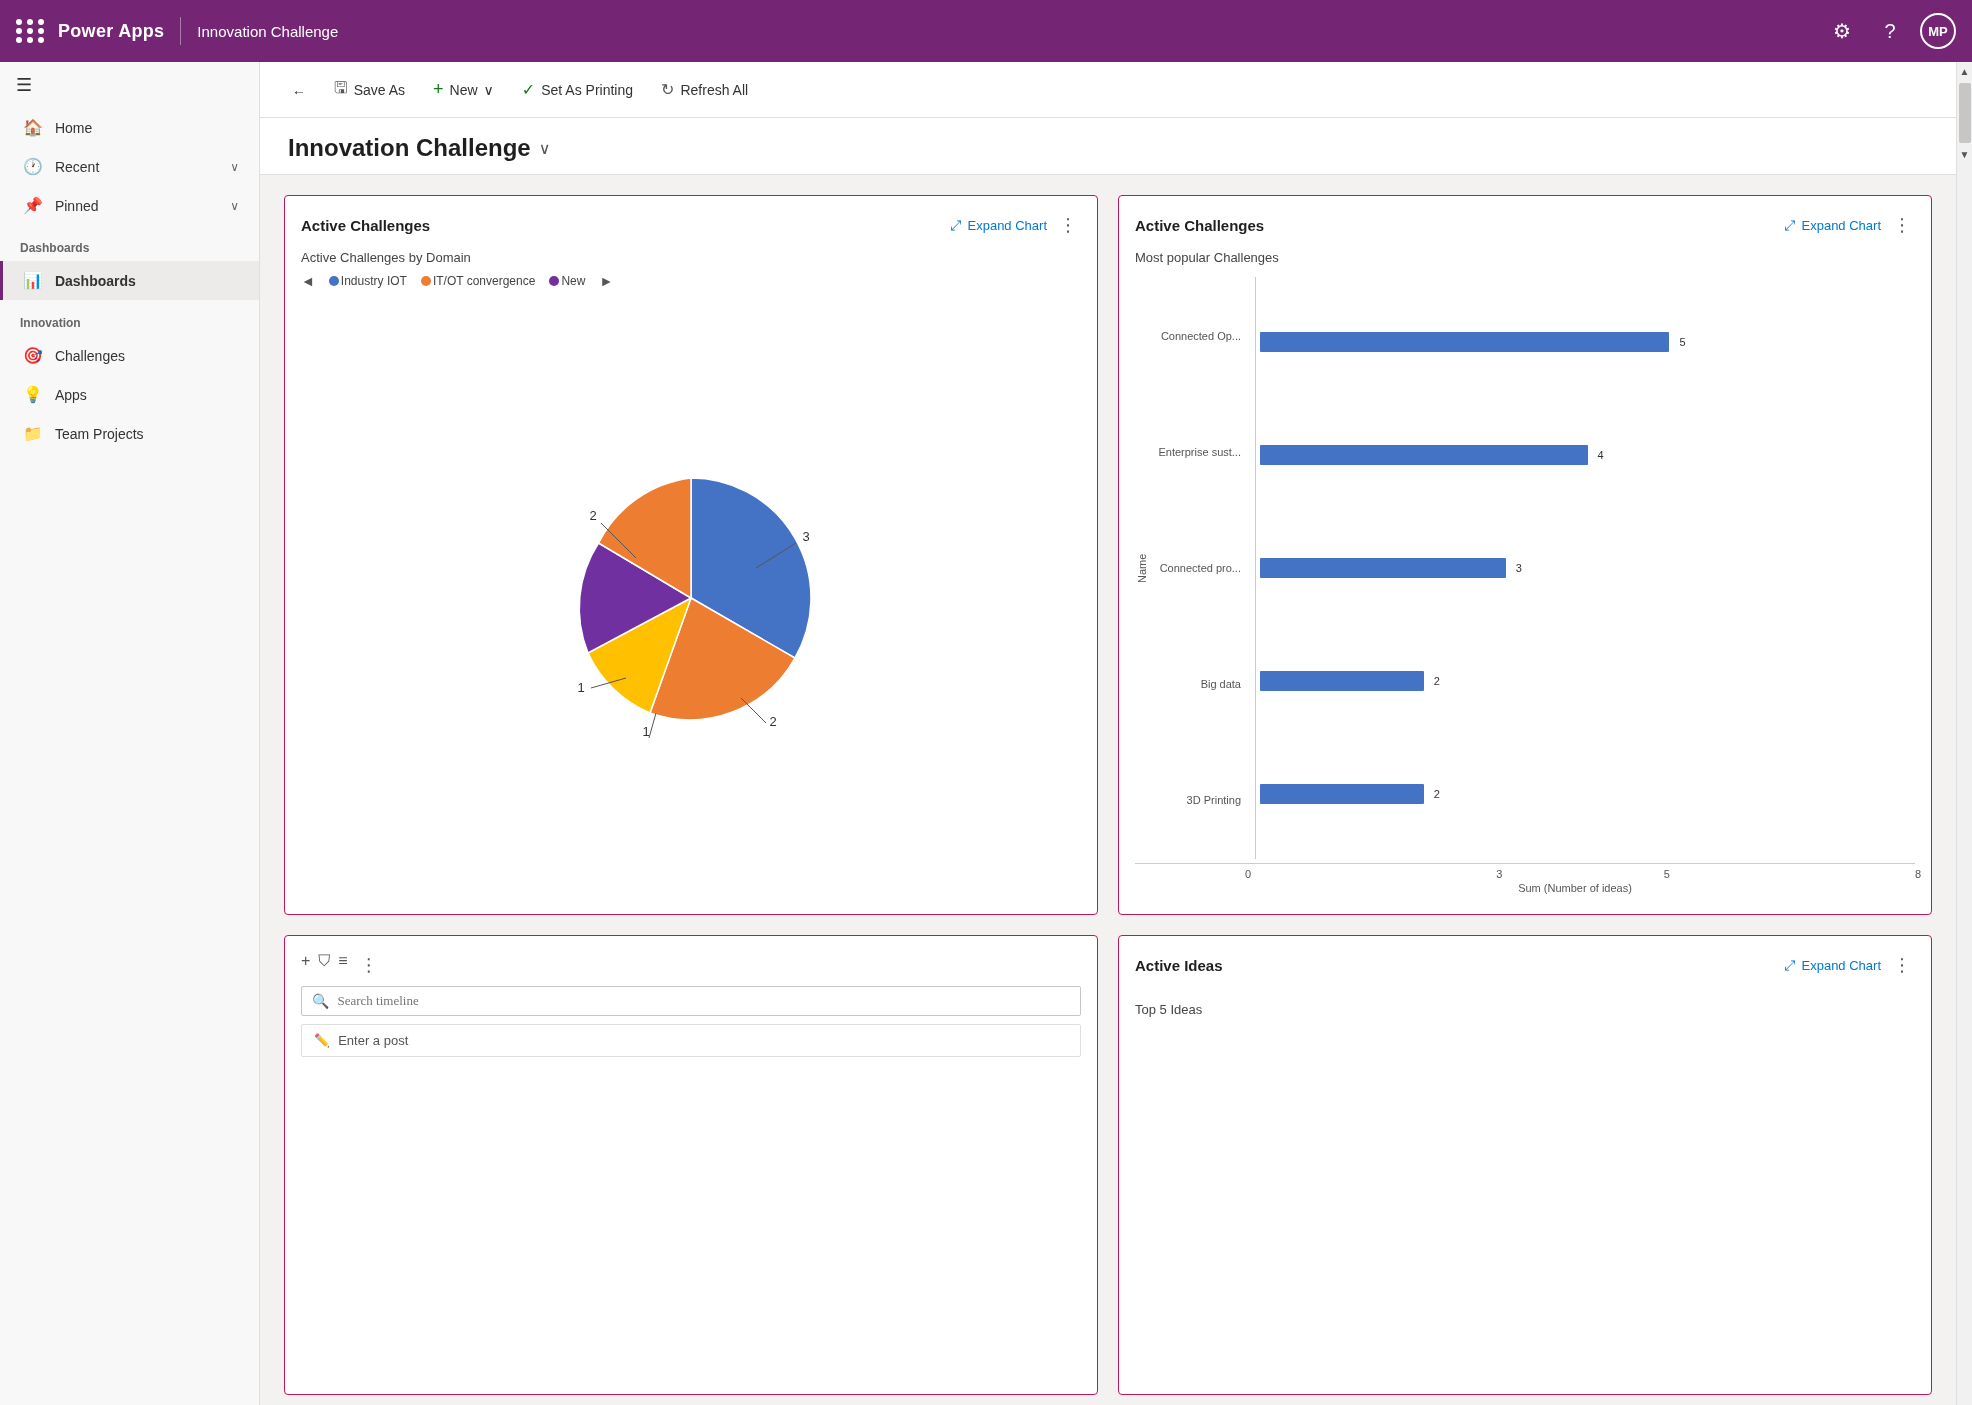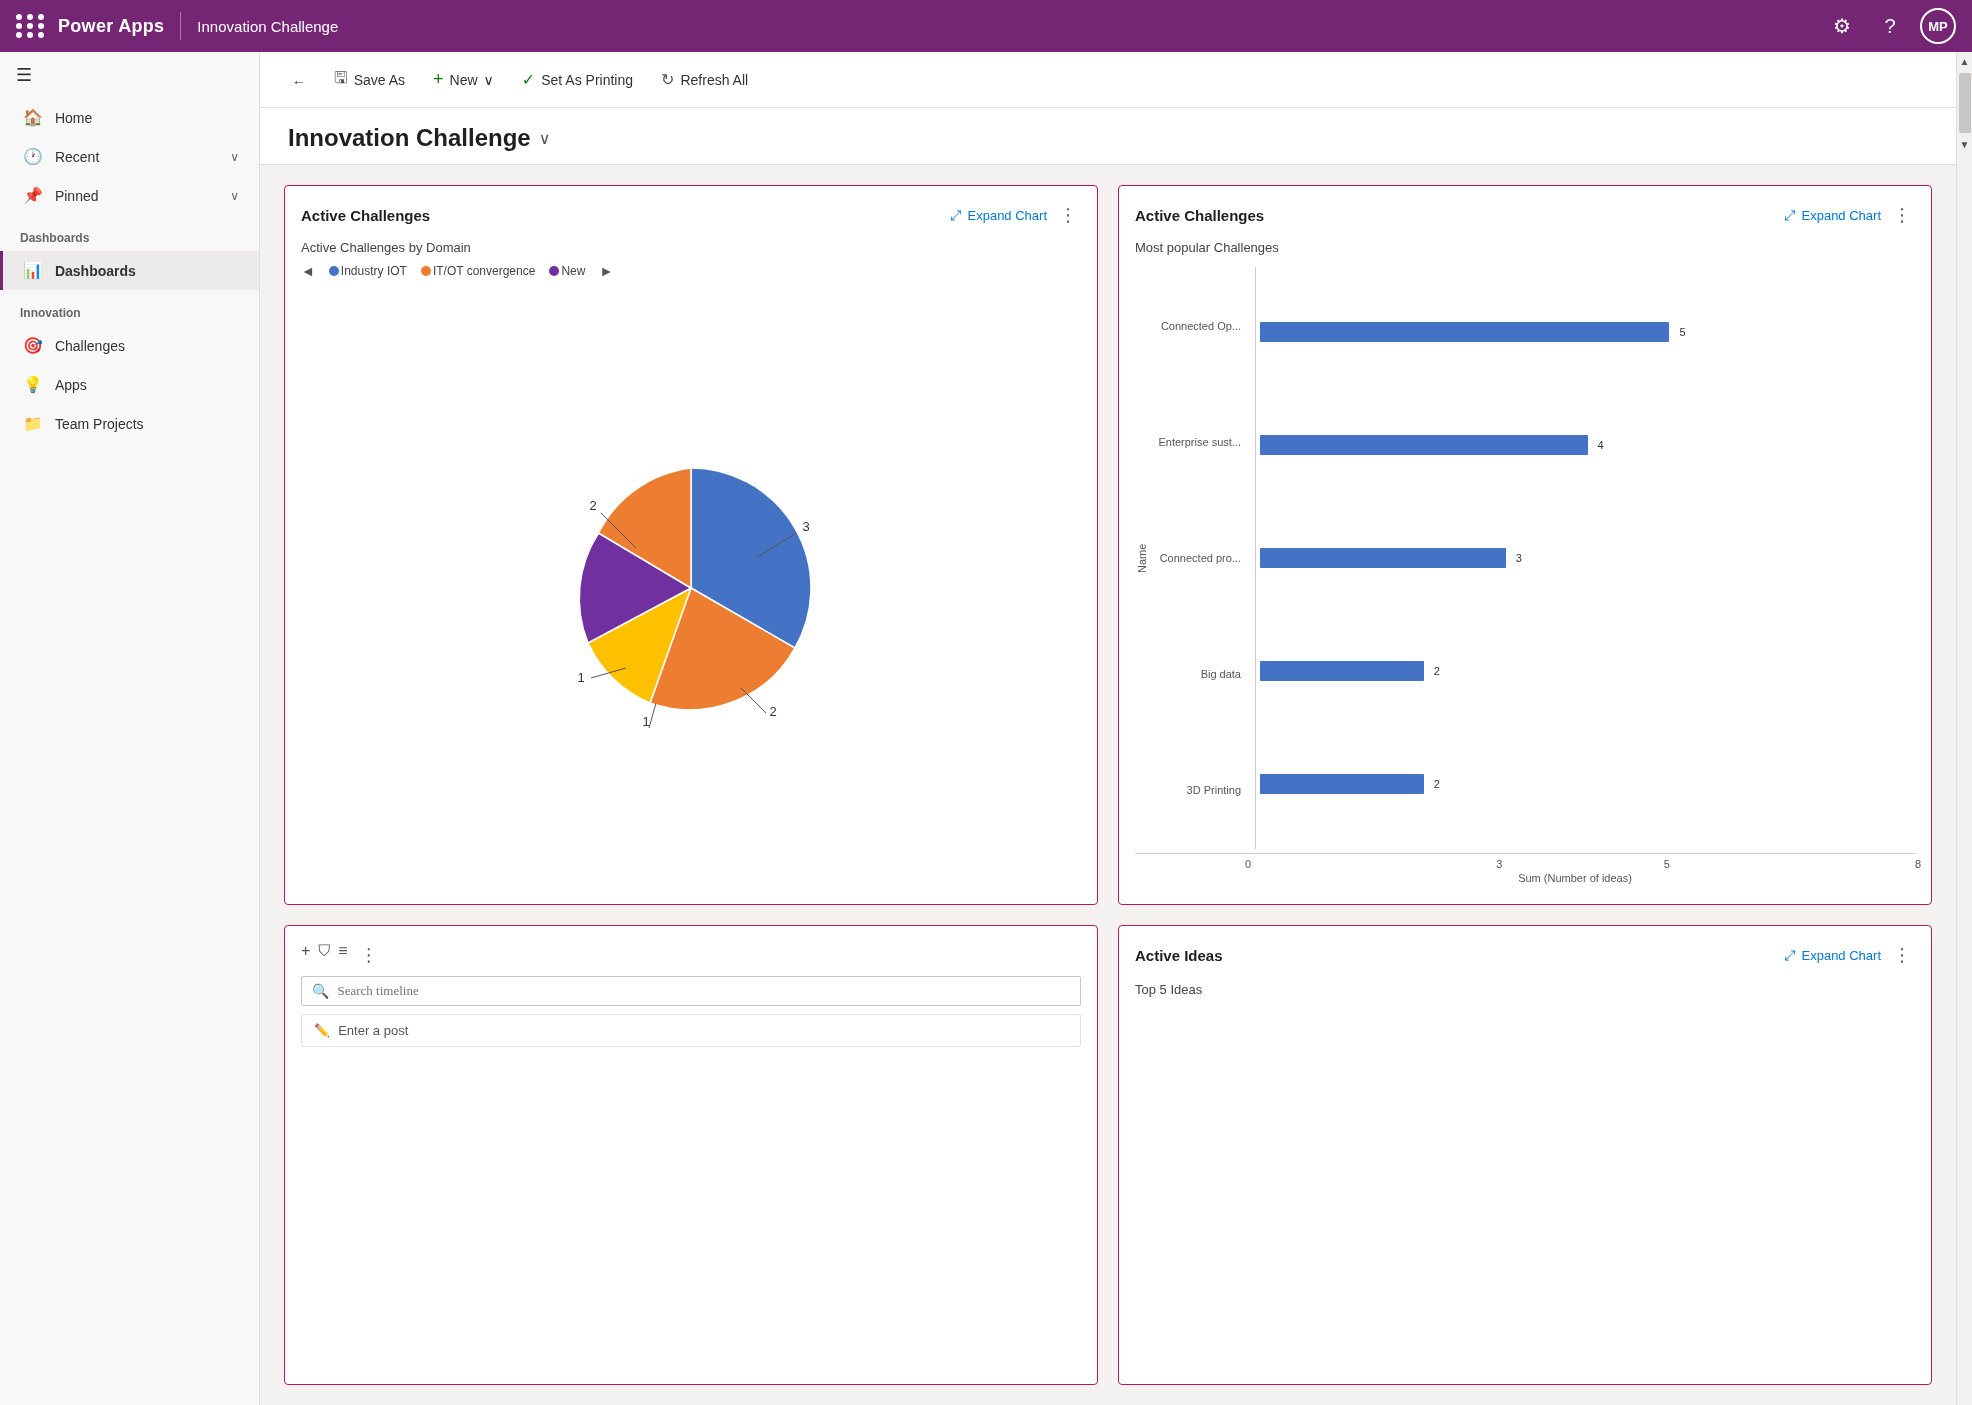--- a/index.html
+++ b/index.html
@@ -2,21 +2,21 @@
 <html><head>
   <meta charset="utf-8">
   <style>
     * { box-sizing: border-box; margin: 0; padding: 0; }
     body { font-family: 'Segoe UI', Arial, sans-serif; background: #f3f2f1; overflow: hidden; }
 
     
     .top-nav {
       display: flex; align-items: center;
       background: #742574; color: white;
-      height: 52px; padding: 0 16px; gap: 12px;
+      height: 62px; padding: 0 16px; gap: 12px;
     }
     .top-nav-dots { display: grid; grid-template-columns: repeat(3,8px); gap: 3px; cursor: pointer; }
     .top-nav-dots span { width: 6px; height: 6px; background: white; border-radius: 50%; display: block; }
     .top-nav-brand { font-size: 18px; font-weight: 600; letter-spacing: 0.3px; }
     .top-nav-divider { width: 1px; height: 28px; background: rgba(255,255,255,0.4); margin: 0 4px; }
     .top-nav-app { font-size: 15px; font-weight: 400; }
     .top-nav-spacer { flex: 1; }
     .top-nav-icon { width: 36px; height: 36px; display: flex; align-items: center; justify-content: center; cursor: pointer; font-size: 20px; color: white; border-radius: 4px; }
     .top-nav-avatar {
       width: 36px; height: 36px; border-radius: 50%; border: 2px solid white;
@@ -93,21 +93,21 @@
     
     .timeline-card .card-header { margin-bottom: 8px; }
     .timeline-actions { display: flex; gap: 8px; }
     .timeline-action-btn { font-size: 16px; color: #555; cursor: pointer; }
     .search-bar { display: flex; align-items: center; border: 1px solid #c8c6c4; border-radius: 2px; padding: 6px 10px; gap: 8px; margin-bottom: 8px; }
     .search-icon { color: #555; font-size: 14px; }
     .search-input { border: none; outline: none; font-size: 13px; color: #333; flex: 1; font-family: Liberation Serif, serif; }
     .post-area { border: 1px solid #e1dfdd; border-radius: 2px; padding: 8px 12px; display: flex; align-items: center; gap: 8px; color: #555; font-size: 13px; cursor: pointer; }
 
     
-    .active-ideas-subtitle { font-size: 13px; color: #444; margin-top: 2px; }
+    .active-ideas-subtitle { font-size: 13px; color: #444; margin-top: 12px; }
 
     
     .content::-webkit-scrollbar { width: 10px; }
     .content::-webkit-scrollbar-track { background: #f1f1f1; }
     .content::-webkit-scrollbar-thumb { background: #c8c6c4; }
 
     
     .scrollbar-right {
       width: 16px; background: #f1f1f1; border-left: 1px solid #e1dfdd;
       display: flex; flex-direction: column; align-items: center;

